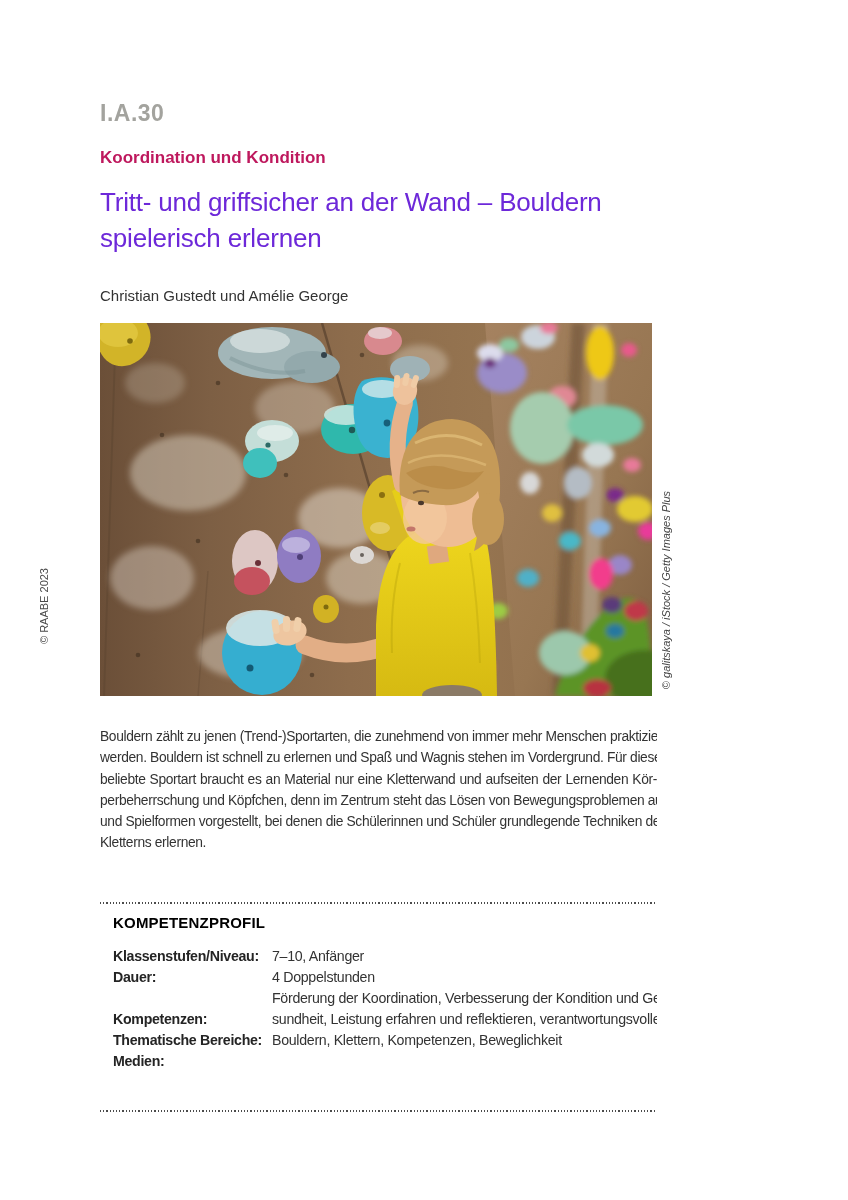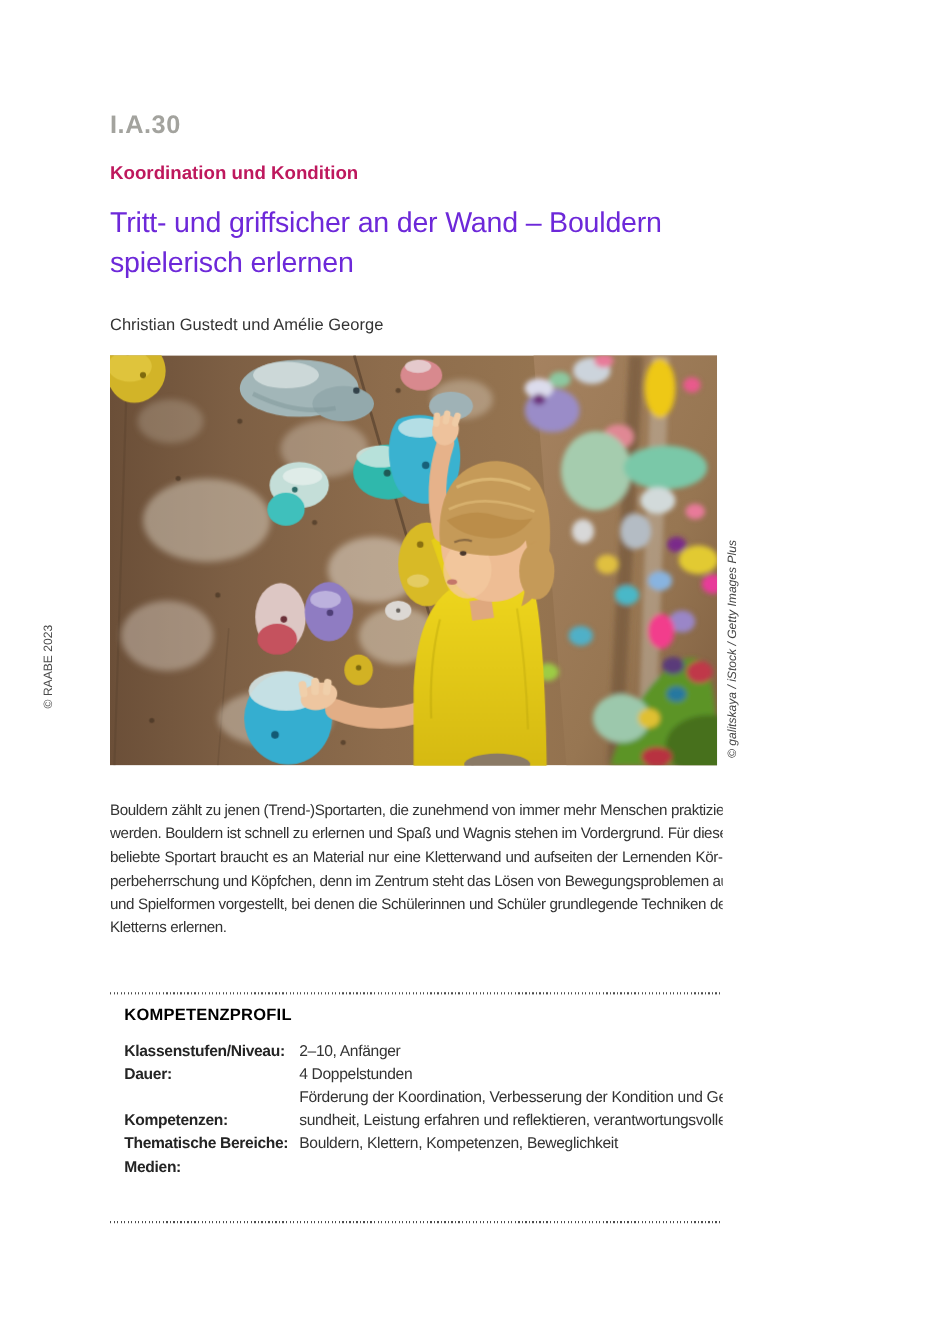--- a/index.html
+++ b/index.html
@@ -224,21 +224,21 @@
     <div class="jline">und Spielformen vorgestellt, bei denen die Schülerinnen und Schüler grundlegende Techniken des</div>
     <div>Kletterns erlernen.</div>
   </div>
 
 <div class="abs dotrule" id="rule-top"></div>
 <div class="abs" id="profile-heading">KOMPETENZPROFIL</div>
 <div class="abs" id="profile-table">
     <div class="prow">
       <div class="plabel">Klassenstufen/Niveau:</div>
       <div class="pvalue">
-        <div>2–10, Anfänger</div>
+        <div>7–10, Anfänger</div>
       </div>
     </div>
     <div class="prow">
       <div class="plabel">Dauer:</div>
       <div class="pvalue">
         <div>4 Doppelstunden</div>
       </div>
     </div>
     <div class="prow">
       <div class="plabel">Kompetenzen:</div>

